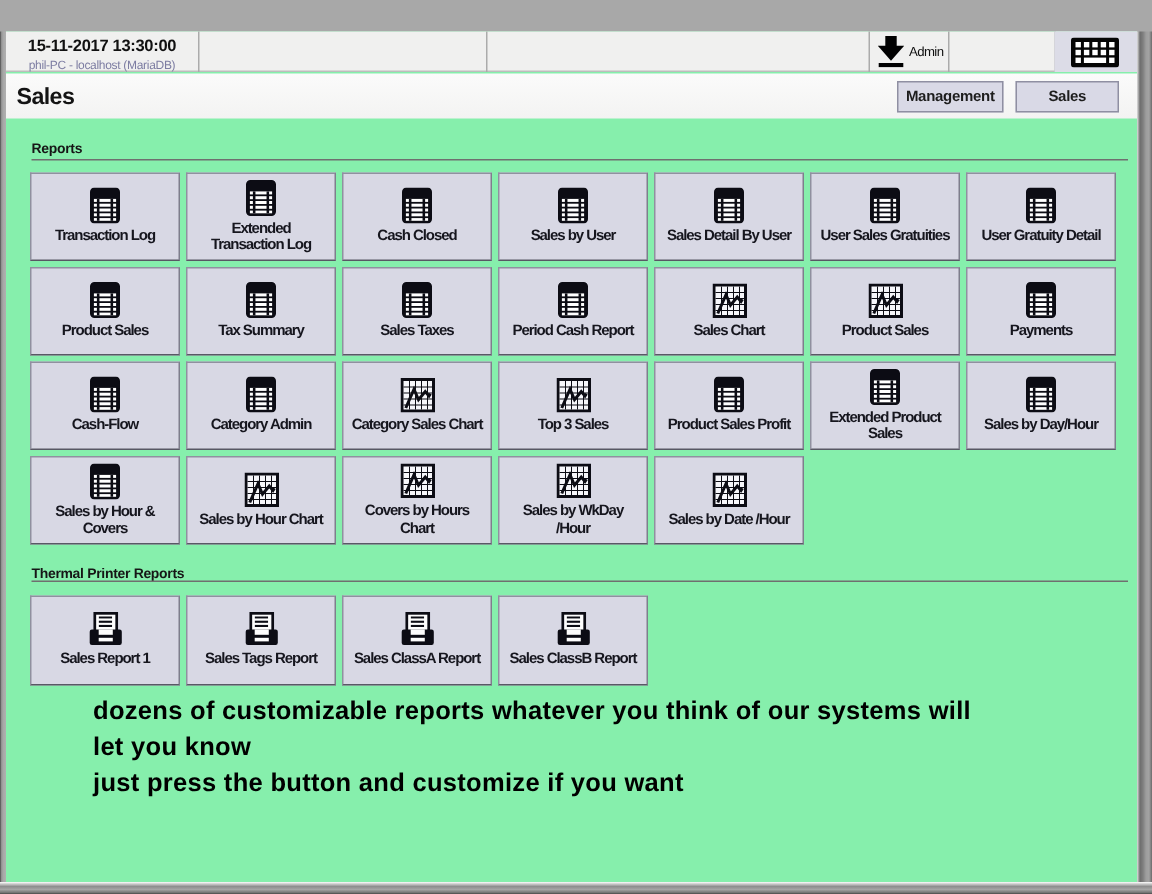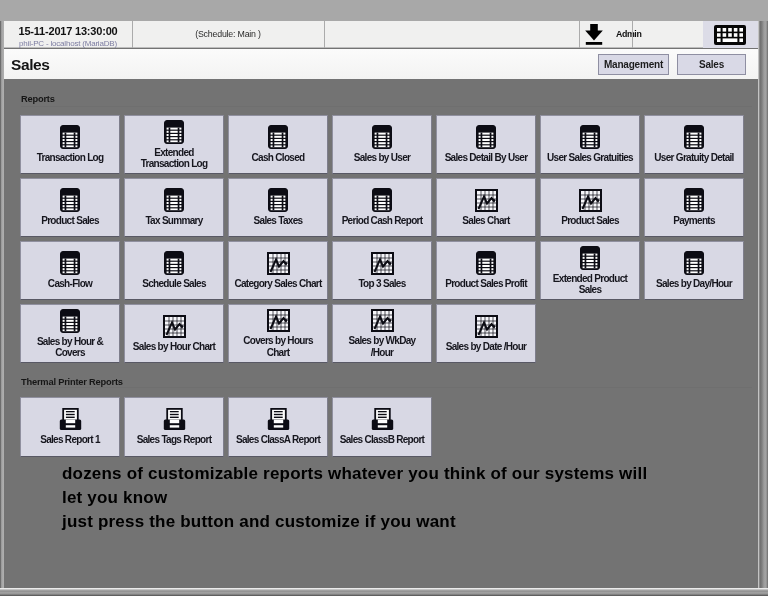--- a/index.html
+++ b/index.html
@@ -26,33 +26,33 @@
 .xx { position:absolute; left:50%; top:50%; transform:translate(-50%,-54%); color:#fff; font-size:11px;
   font-weight:bold; text-shadow:0 1px 1px rgba(0,0,0,.5); }
 
 #frame-l { position:absolute; left:0; top:21px; width:4px; height:568px;
   background:linear-gradient(90deg,#4a4a4a 0,#919191 1px,#a6a6a6 2px,#b0b0b0 4px); }
 #frame-r { position:absolute; left:758px; top:21px; width:10px; height:568px;
   background:linear-gradient(90deg,#e0e0e0 0,#6d6d6d 2px,#7f7f7f 4px,#9d9d9d 6px,#a3a3a3 8px,#6a6a6a 10px); }
 #frame-b { position:absolute; left:0; top:588px; width:768px; height:8px;
   background:linear-gradient(180deg,#ffffff 0,#d6d6d6 1px,#8e8e8e 3px,#a5a5a5 5px,#767676 7px,#484848 8px); }
 
-#client { position:absolute; left:4px; top:21px; width:754px; height:567px; background:#737373; }
+#client { position:absolute; left:4px; top:21px; width:754px; height:567px; background:#86efac; }
 
 #header { position:absolute; left:0; top:0; width:754px; height:27px; background:#f0f0ef;
   border-bottom:1px solid #bdbdbd; }
 .hsep { position:absolute; top:0; width:1px; height:27px; background:#ababab; }
 #h-date { position:absolute; left:0; top:0; width:128px; height:27px; text-align:center; }
 #h-date .d1 { font-size:11px; font-weight:bold; color:#111; margin-top:4px; letter-spacing:-0.2px; }
 #h-date .d2 { font-size:8px; color:#7d7da2; margin-top:2px; letter-spacing:-0.2px; }
 #h-sched { position:absolute; left:128px; top:0; width:192px; height:27px; text-align:center;
   font-size:8.8px; color:#2b2b2b; line-height:27px; letter-spacing:-0.2px; }
 #h-admin { position:absolute; left:575px; top:0; width:57px; height:27px; }
 #h-admin svg { position:absolute; left:5px; top:3px; }
-#h-admin span { position:absolute; left:37px; top:8px; font-size:8.8px; font-weight:bold; color:#111; letter-spacing:-0.4px;text-align:center; }
+#h-admin span { position:absolute; left:27px; top:8px; font-size:8.8px; font-weight:normal; color:#111; letter-spacing:-0.4px;text-align:center; }
 #h-logo { position:absolute; left:628px; top:0; width:71px; height:27px; background:#f8f8f6; }
 #h-kb { position:absolute; left:699px; top:0; width:55px; height:27px; background:#dcdce7; }
 #h-kb svg { position:absolute; left:11px; top:4px; }
 
 #salesrow { position:absolute; left:0; top:28px; width:754px; height:30px;
   background:linear-gradient(180deg,#fbfbfb,#f3f3f2); }
 #salesrow h1 { position:absolute; left:7px; top:9px; font-size:15.5px; line-height:13px; color:#141414; letter-spacing:-0.4px; }
 .navbtn { position:absolute; top:5px; height:21px; background:#d9d9e6; border:1px solid #8f8fa2;
   font-size:10px; font-weight:bold; color:#1d1d1d; text-align:center; line-height:19px; letter-spacing:-0.2px;
   font-family:"Liberation Sans",sans-serif; }
@@ -75,21 +75,20 @@
 <div id="win">
   <div id="frame-l"></div>
   <div id="frame-r"></div>
   <div id="frame-b"></div>
   <div id="client">
     <div id="header">
       <div id="h-date">
           <div class="d1">15-11-2017 13:30:00</div>
           <div class="d2">phil-PC - localhost (MariaDB)</div>
         </div>
-      <div id="h-sched">(Schedule: Main )</div>
       <div class="hsep" style="left:128px"></div>
       <div class="hsep" style="left:320px"></div>
       <div class="hsep" style="left:575px"></div>
       <div id="h-admin">
         <svg width="20" height="21" viewBox="0 0 20 21">
           <rect x="6.2" y="0" width="7.6" height="7.5" fill="#000"></rect>
           <polygon points="1.2,6.5 18.8,6.5 10,16.5" fill="#000"></polygon>
           <rect x="1.8" y="18" width="16.4" height="2.8" fill="#000"></rect>
         </svg>
         <span>Admin</span>
@@ -346,21 +345,21 @@
             <g fill="#fff">
               <rect x="2.6" y="7.6" width="14.8" height="2"></rect>
               <rect x="2.6" y="10.8" width="14.8" height="2"></rect>
               <rect x="2.6" y="14" width="14.8" height="2"></rect>
               <rect x="2.6" y="17.2" width="14.8" height="2"></rect>
               <rect x="2.6" y="20.4" width="14.8" height="1.8"></rect>
             </g>
             <rect x="4.6" y="7.6" width="1.7" height="14.6" fill="#0c0c14"></rect>
             <rect x="13.7" y="7.6" width="1.7" height="14.6" fill="#0c0c14"></rect>
           </svg>
-          <div class="lbl">Schedule Sales</div>
+          <div class="lbl">Category Admin</div>
         </div>
       <div class="gbtn" style="left:224px;top:220px">
           <svg width="23" height="23" viewBox="0 0 23 23">
             <rect x="1" y="1" width="21" height="21" fill="#f6f6fa" stroke="#0c0c14" stroke-width="2"></rect>
             <g stroke="#0c0c14" stroke-width="0.7">
               <path d="M6 2V21M10 2V21M14 2V21M18 2V21M2 6H21M2 10H21M2 14H21M2 18H21"></path>
             </g>
             <path d="M3.5 20 L9 7.5 L12 14.5 L16.5 9 L19 12 L20 10.5" fill="none" stroke="#0c0c14" stroke-width="2"></path>
           </svg>
           <div class="lbl">Category Sales Chart</div>

